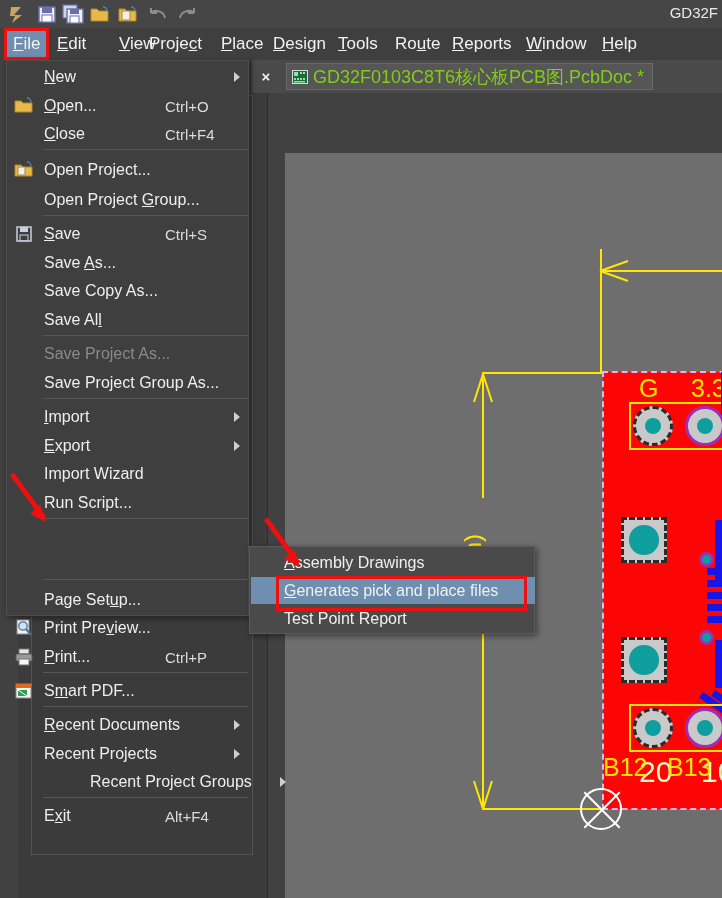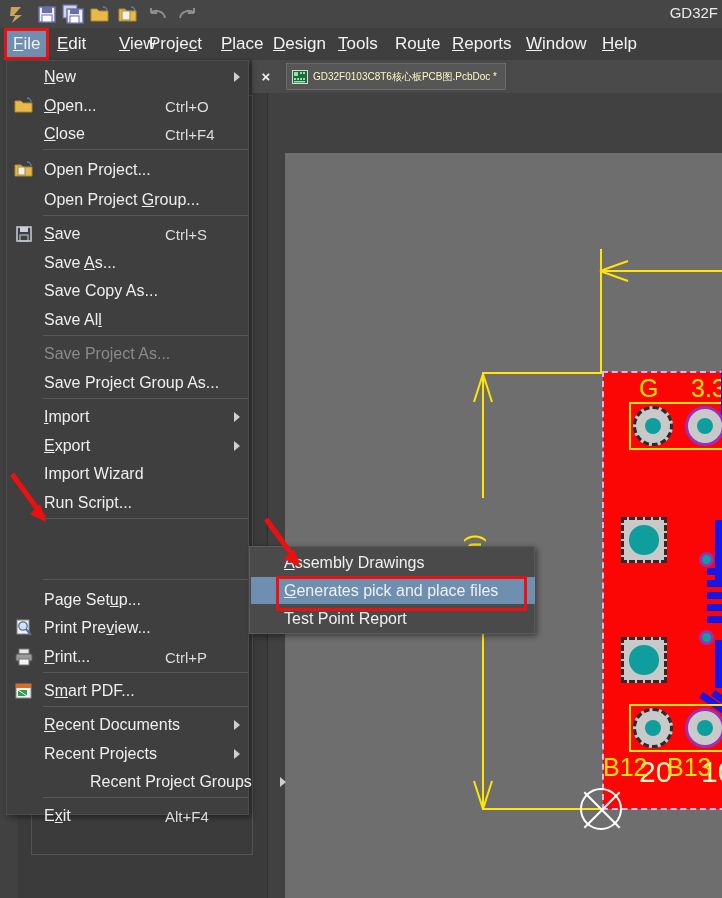--- a/index.html
+++ b/index.html
@@ -95,21 +95,21 @@
   }
   .doc-tab {
     position: absolute; left: 34px; top: 3px; height: 27px;
     background: #565656;
     border: 1px solid #6a6a6a;
     padding: 0 8px 0 5px;
     display: flex; align-items: center; gap: 5px;
     cursor: pointer;
   }
   .doc-tab .label {
-    color: #fef9c3; font-size: 10px; white-space: nowrap;
+    color: #84cc16; font-size: 18px; white-space: nowrap;
   }
   .pcb-chip-icon {
     width: 16px; height: 14px; flex: 0 0 auto;
   }
 
   
   .canvas {
     position: absolute; left: 285px; top: 93px; width: 437px; height: 805px;
     background: #6e6e6e;
     overflow: hidden;
@@ -171,21 +171,21 @@
 
   .dim-line { position: absolute; background: #ffe500; }
   .dim-label {
     position: absolute; color: #ffe500; font-size: 24px;
     white-space: nowrap;
     transform-origin: center center;
   }
 
   
   .dropdown {
-    position: absolute; left: 6px; top: 60px; width: 243px; height: 755px;
+    position: absolute; left: 6px; top: 60px; width: 243px; height: 556px;
     background: #3f3f3f;
     border: 1px solid #4d4d4d;
     box-shadow: 2px 2px 6px rgba(0,0,0,0.45);
     text-decoration: underline;
   }
   .mi {
     position: absolute; left: 1px; width: 241px; height: 26px;
     display: flex; align-items: center;
     cursor: default;
   }

